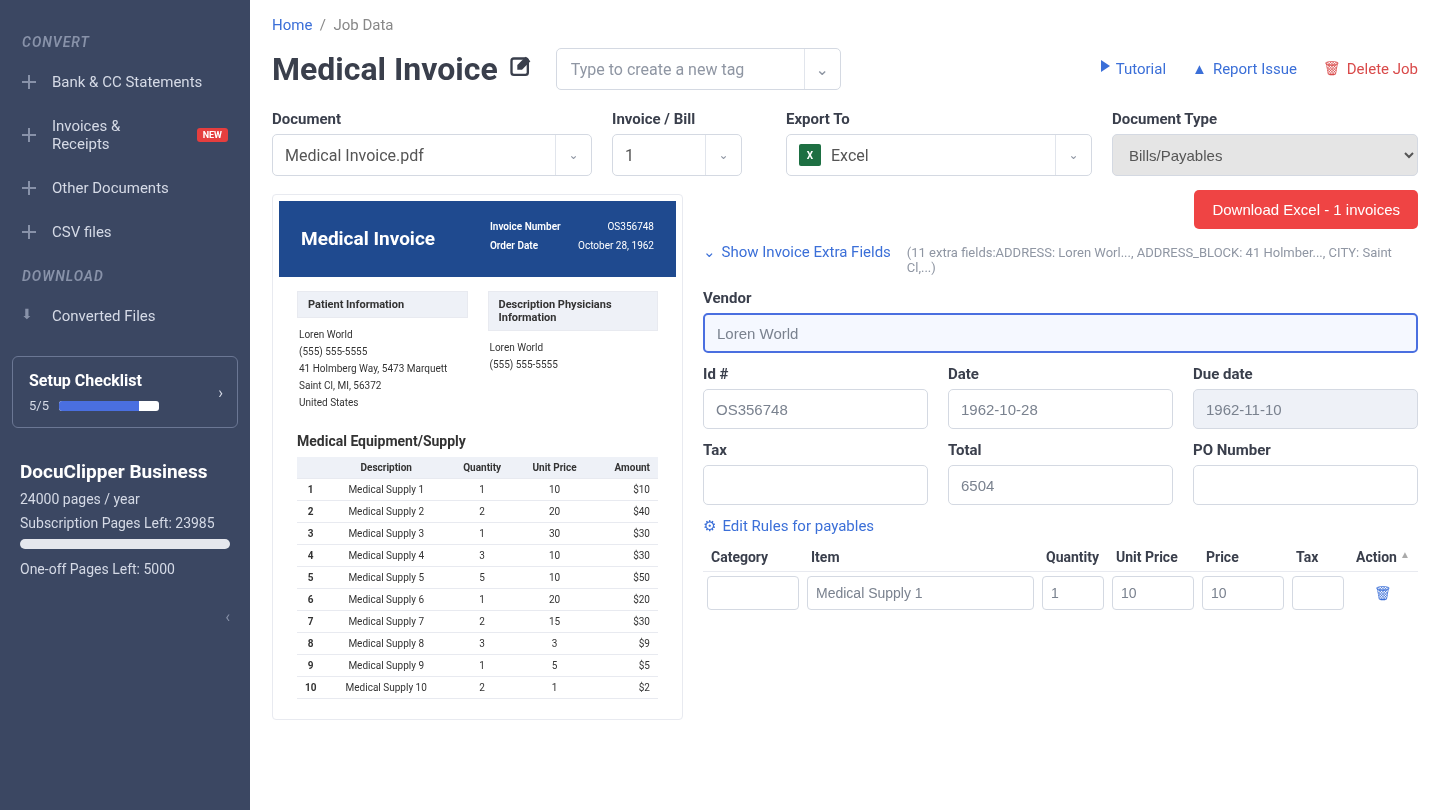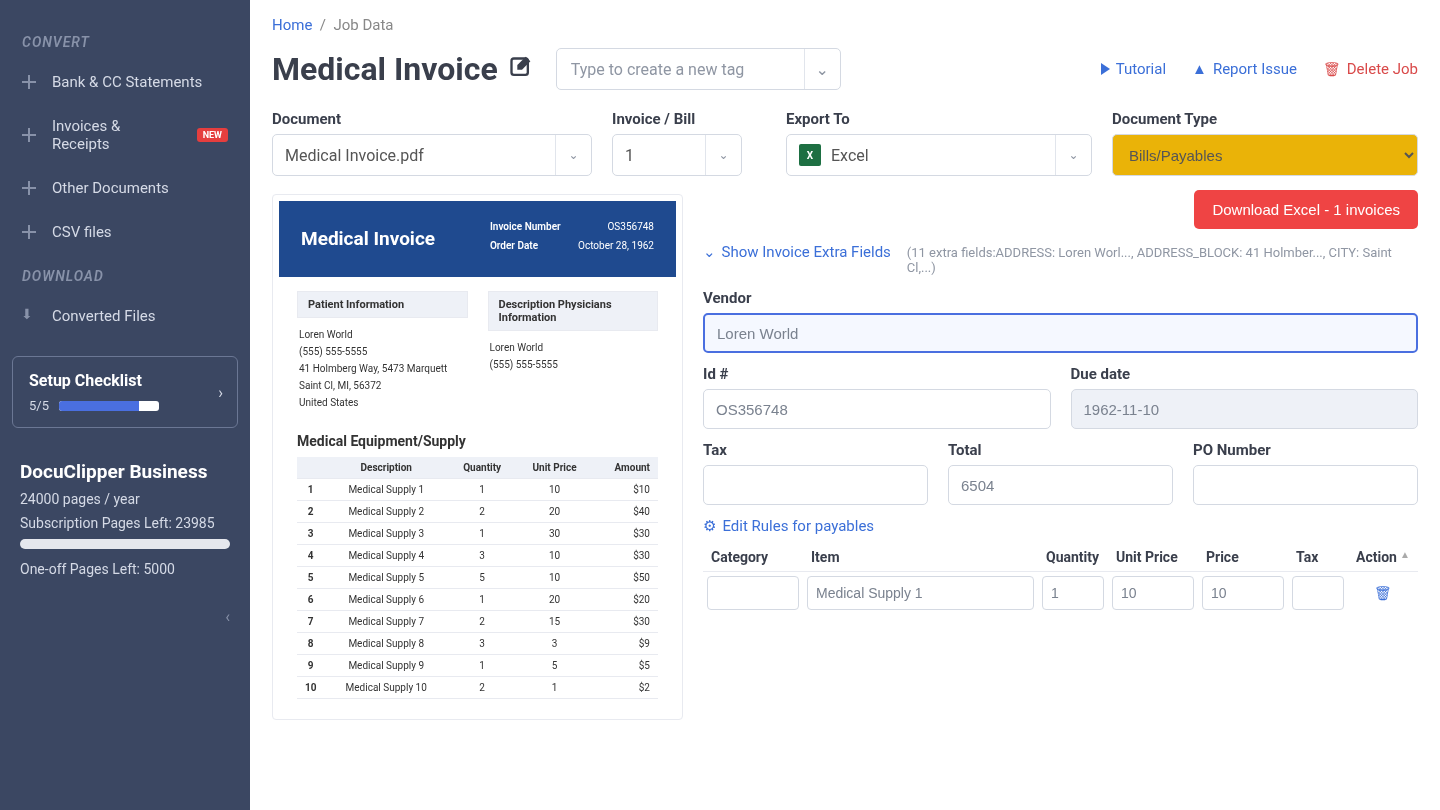--- a/index.html
+++ b/index.html
@@ -172,21 +172,21 @@
   display: flex;
   align-items: center;
   justify-content: center;
 }
 .action-links {
   margin-left: auto;
   display: flex;
   gap: 26px;
   font-size: 15px;
 }
-.action-link { display: flex; align-items: center; gap: 6px; cursor: pointer; }
+.action-link { display: flex; align-items: flex-start; gap: 6px; cursor: pointer; }
 .action-link.blue { color: #3b6fd8; }
 .action-link.red { color: #d94a4a; }
 .play-icon { width:0; height:0; border-top:6px solid transparent; border-bottom:6px solid transparent; border-left:9px solid #3b6fd8; }
 .warn-icon { font-size: 15px; }
 .trash-icon { font-size: 14px; }
 .form-row {
   display: flex;
   gap: 20px;
   margin-top: 8px;
 }
@@ -225,21 +225,21 @@
   justify-content: center;
   color: #fff;
   font-size: 10px;
   font-weight: 700;
 }
 .native-select {
   border: 1px solid #d4d9e2;
   border-radius: 5px;
   height: 42px;
   padding: 0 12px;
-  background: #eab308;
+  background: #e5e5e5;
   color: #555;
   font-size: 15px;
 }
 .columns {
   display: flex;
   gap: 20px;
   margin-top: 14px;
 }
 .left-col { width: 470px; }
 .right-col { flex: 1; }
@@ -637,20 +637,24 @@
         <div class="form-label">Vendor</div>
         <input class="input-box focused" value="Loren World" style="">
       </div>
 
       <div class="field-grid">
         <div class="field">
           <div class="form-label">Id #</div>
           <input class="input-box" value="OS356748" style="">
         </div>
         <div class="field">
+          <div class="form-label">Date</div>
+          <input class="input-box" value="1962-10-28" style="">
+        </div>
+        <div class="field">
           <div class="form-label">Due date</div>
           <input class="input-box highlight" value="1962-11-10" style="">
         </div>
       </div>
 
       <div class="field-grid">
         <div class="field">
           <div class="form-label">Tax</div>
           <input class="input-box" value="" style="">
         </div>

